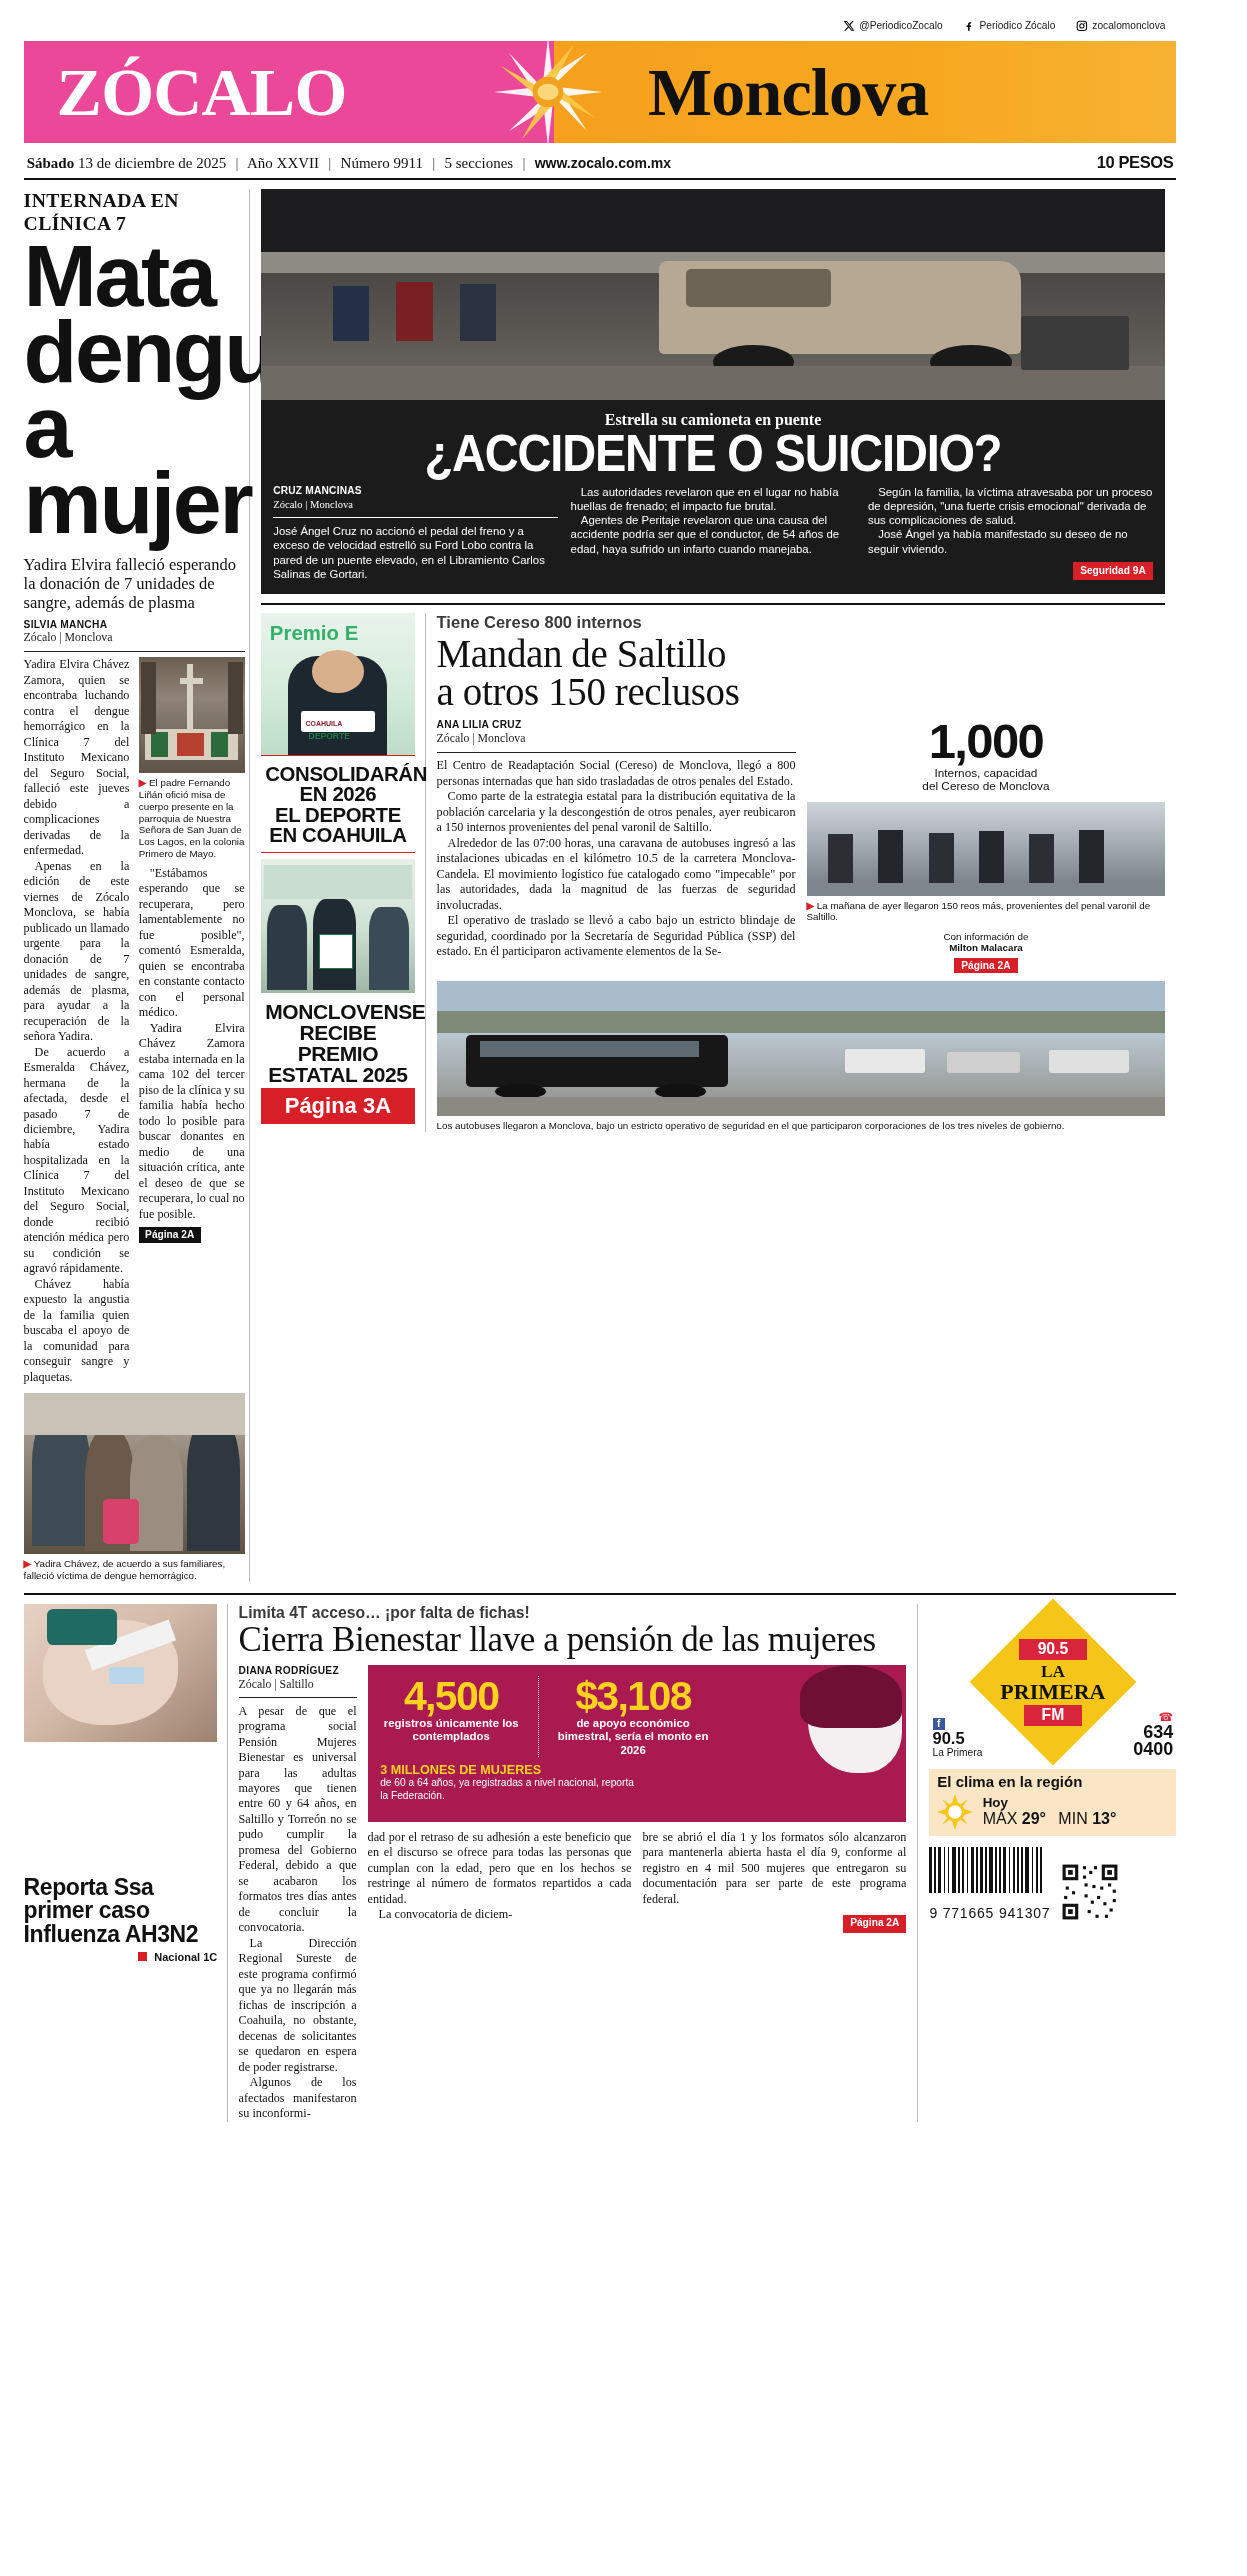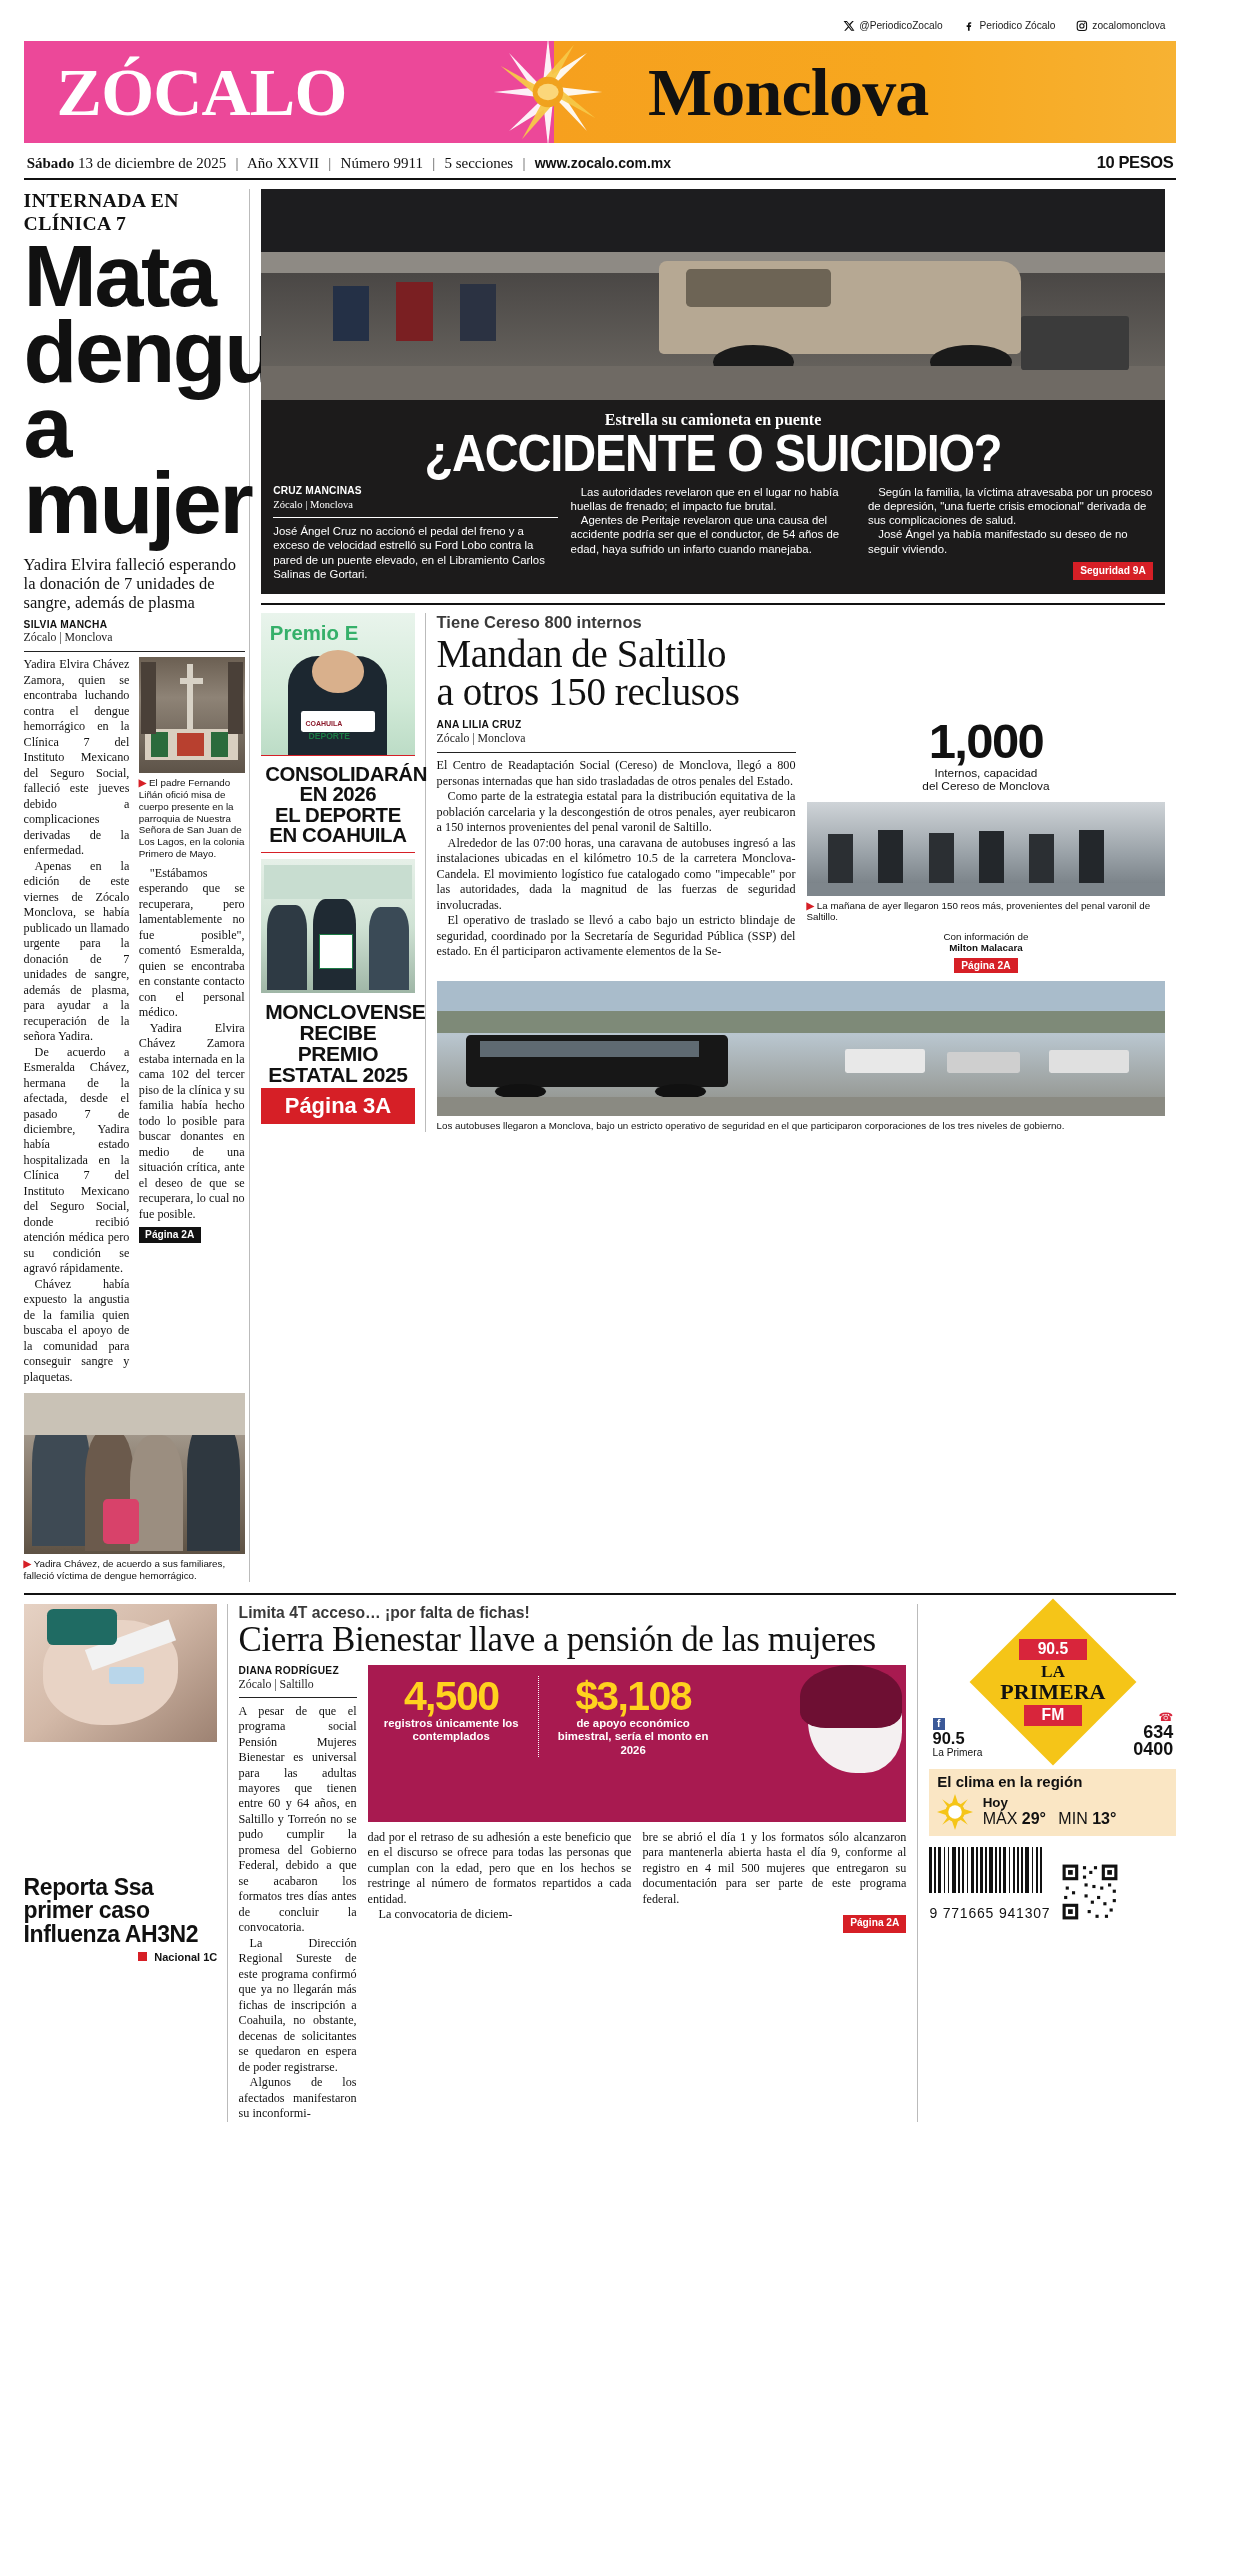--- a/index.html
+++ b/index.html
@@ -497,20 +497,24 @@
                 </div>
                 <div style="border-left:1.6px dotted #fff;"></div>
                 <div style="flex:0 0 157px;text-align:center;">
                   <div class="im-num">$3,108</div>
                   <div class="im-lbl">de apoyo económico bimestral, sería el monto en 2026</div>
                 </div>
                 <div style="flex:1 1 auto;position:relative;">
                   <div style="position:absolute;right:-7.9px;top:-4.7px;width:94px;height:102px;background:#f4f0f1;border-radius:54% 46% 44% 56%;"></div>
                   <div style="position:absolute;right:-7.9px;top:-11px;width:102px;height:63px;background:#6E0F33;border-radius:60% 60% 30% 30%;"></div>
                 </div>
+              </div>
+              <div style="margin-top:6.3px;">
+                <div class="im-foot">3 MILLONES DE MUJERES</div>
+                <div class="im-foot2" style="max-width:259px;">de 60 a 64 años, ya registradas a nivel nacional, reporta la Federación.</div>
               </div>
             </div>
 
             <div style="display:flex;gap:11px;margin-top:7.9px;">
               <div style="flex:1 1 0;" class="body-txt">
                 <p style="text-indent:0;">dad por el retraso de su adhesión a este beneficio que en el discurso se ofrece para todas las personas que cumplan con la edad, pero que en los hechos se restringe al número de formatos repartidos a cada entidad.</p>
                 <p>La convocatoria de diciem-</p>
               </div>
               <div style="flex:1 1 0;" class="body-txt">
                 <p style="text-indent:0;">bre se abrió el día 1 y los formatos sólo alcanzaron para mantenerla abierta hasta el día 9, conforme al registro en 4 mil 500 mujeres que entregaron su documentación para ser parte de este programa federal.</p>

